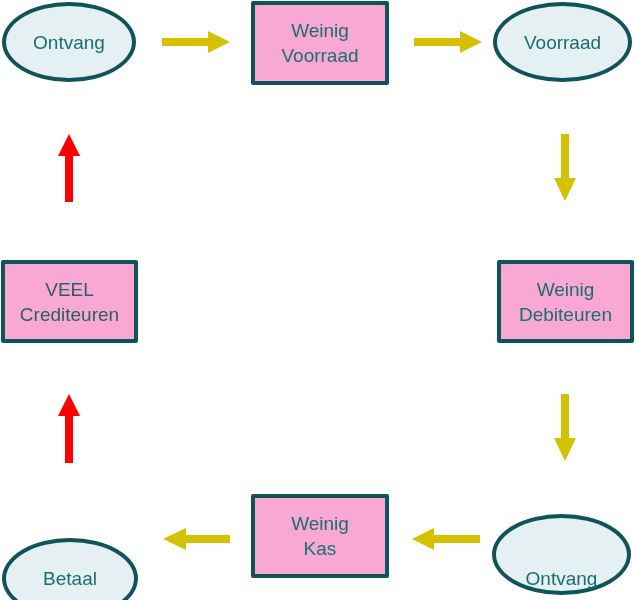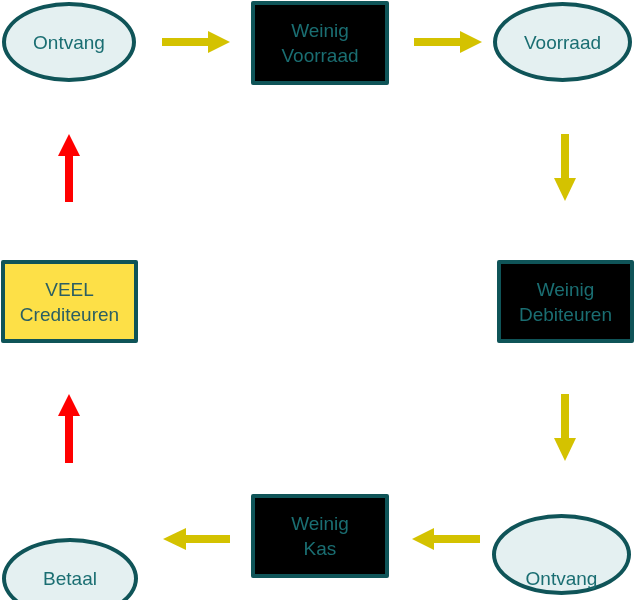--- a/index.html
+++ b/index.html
@@ -2,22 +2,22 @@
 <html><head>
   <meta charset="utf-8">
   <style>
     html, body { margin: 0; padding: 0; background: #ffffff; }
     body { width: 636px; height: 600px; position: relative; overflow: hidden;
            font-family: "Liberation Sans", sans-serif; }
     .node { position: absolute; box-sizing: border-box; display: flex;
             align-items: center; justify-content: center; text-align: center;
             color: #1a6e72; font-size: 19px; line-height: 25px; }
     .ellipse { border: 4px solid #0f5458; border-radius: 50%; background: #e4f0f1; }
-    .rect { border: 4px solid #0f5458; border-radius: 2px; background: #000000; }
-    .rect.alert { background: #fde047; color: #2b5f63; }
+    .rect { border: 4px solid #0f5458; border-radius: 2px; background: #f9a8d4; }
+    .rect.alert { background: #f9a8d4; color: #2b5f63; }
     .label { white-space: pre-line; }
     svg.arrows { position: absolute; left: 0; top: 0; }
   </style>
 </head>
 <body>
 
 <div class="node ellipse" style="left:2px; top:2px; width:134px; height:80px;">
   <span class="label">Ontvang</span>
 </div>
 

